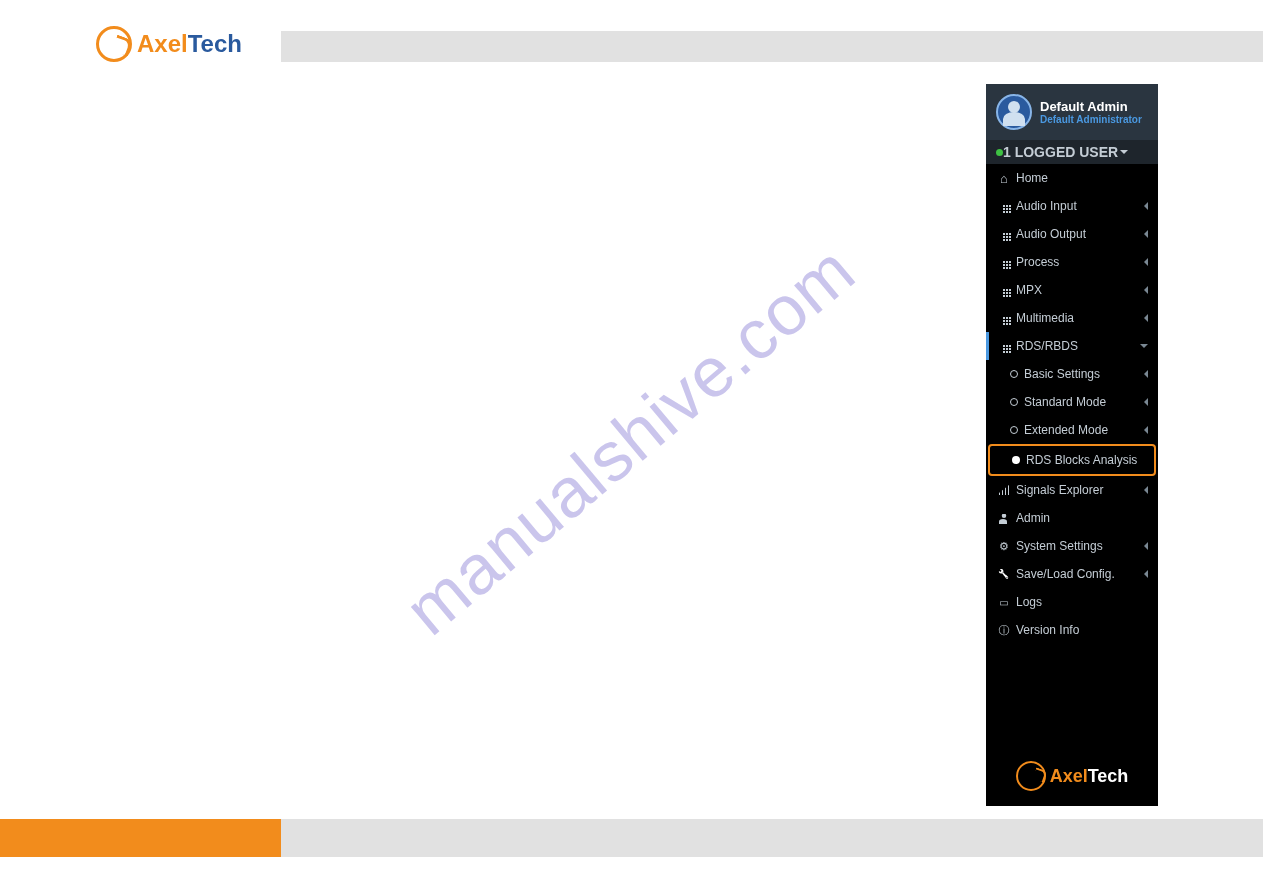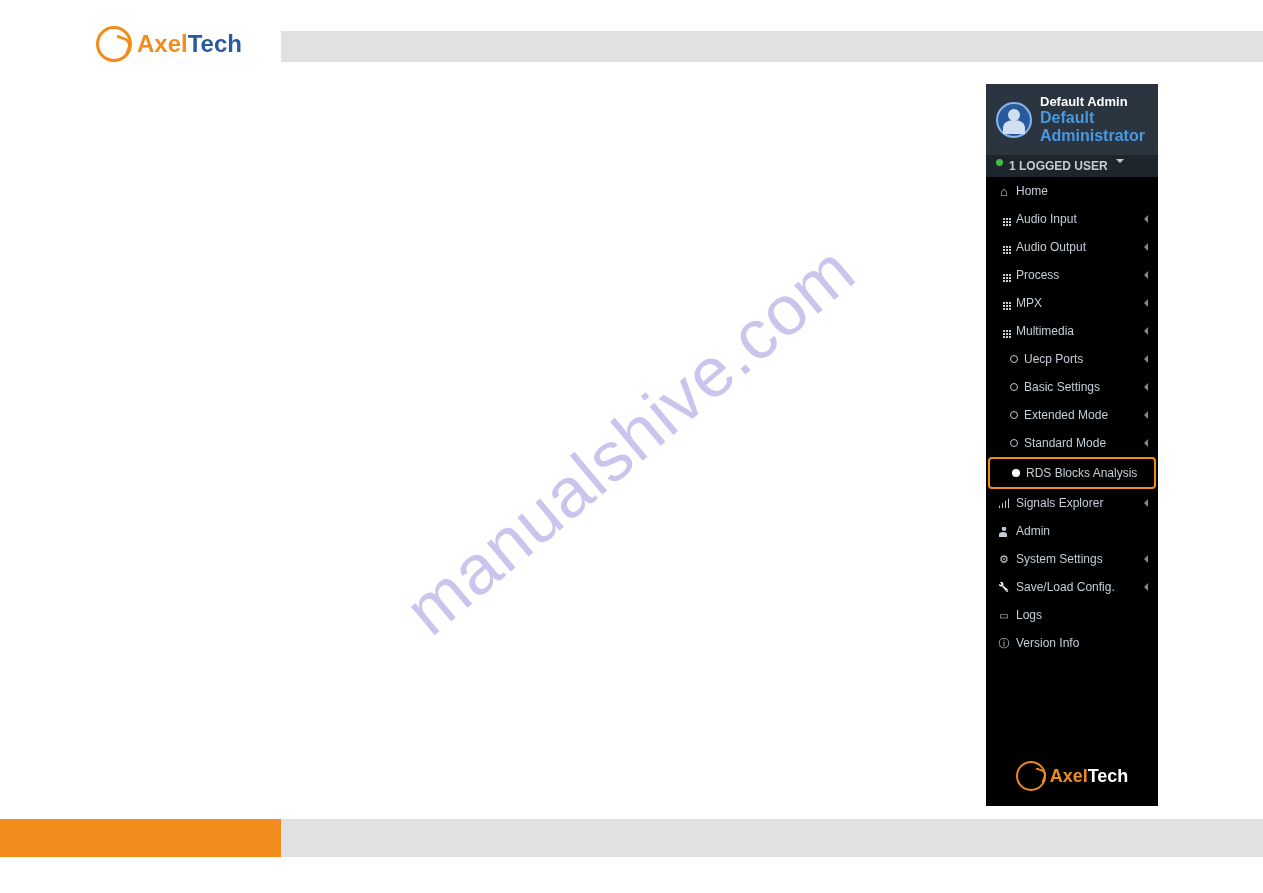--- a/index.html
+++ b/index.html
@@ -125,30 +125,30 @@
       display: flex;
       flex-direction: column;
     }
     .user-name {
       color: #fff;
       font-weight: bold;
       font-size: 13px;
     }
     .user-role {
       color: #4a98e0;
-      font-size: 16px;
+      font-size: 10px;
       font-weight: bold;
     }
     .logged-bar {
       background: #1e252c;
       padding: 4px 10px;
       display: flex;
-      align-items: flex-start;
-      gap: 6px;
-      font-size: 12px;
+      align-items: center;
+      gap: 0;
+      font-size: 14px;
       color: #c4cdd5;
       font-weight: bold;
     }
     .status-dot {
       width: 7px;
       height: 7px;
       border-radius: 50%;
       background: #3ec143;
       display: inline-block;
     }
@@ -424,38 +424,38 @@
     <div class="nav-item">
       <span class="icon icon-grid"></span>
       <span>MPX</span>
       <span class="caret-right"></span>
     </div>
     <div class="nav-item">
       <span class="icon icon-grid"></span>
       <span>Multimedia</span>
       <span class="caret-right"></span>
     </div>
-    <div class="nav-item sub">
-      <span class="bullet-open"></span>
-      <span>Uecp Ports</span>
-      <span class="caret-right"></span>
+    <div class="nav-item active">
+      <span class="icon icon-grid"></span>
+      <span>RDS/RBDS</span>
+      <span class="caret-down-nav"></span>
     </div>
     <div class="nav-item sub">
       <span class="bullet-open"></span>
       <span>Basic Settings</span>
       <span class="caret-right"></span>
     </div>
     <div class="nav-item sub">
       <span class="bullet-open"></span>
-      <span>Extended Mode</span>
+      <span>Standard Mode</span>
       <span class="caret-right"></span>
     </div>
     <div class="nav-item sub">
       <span class="bullet-open"></span>
-      <span>Standard Mode</span>
+      <span>Extended Mode</span>
       <span class="caret-right"></span>
     </div>
     <div class="nav-item sub highlighted">
       <span class="bullet-filled"></span>
       <span>RDS Blocks Analysis</span>
     </div>
     <div class="nav-item">
       <span class="icon icon-signal"></span>
       <span>Signals Explorer</span>
       <span class="caret-right"></span>

